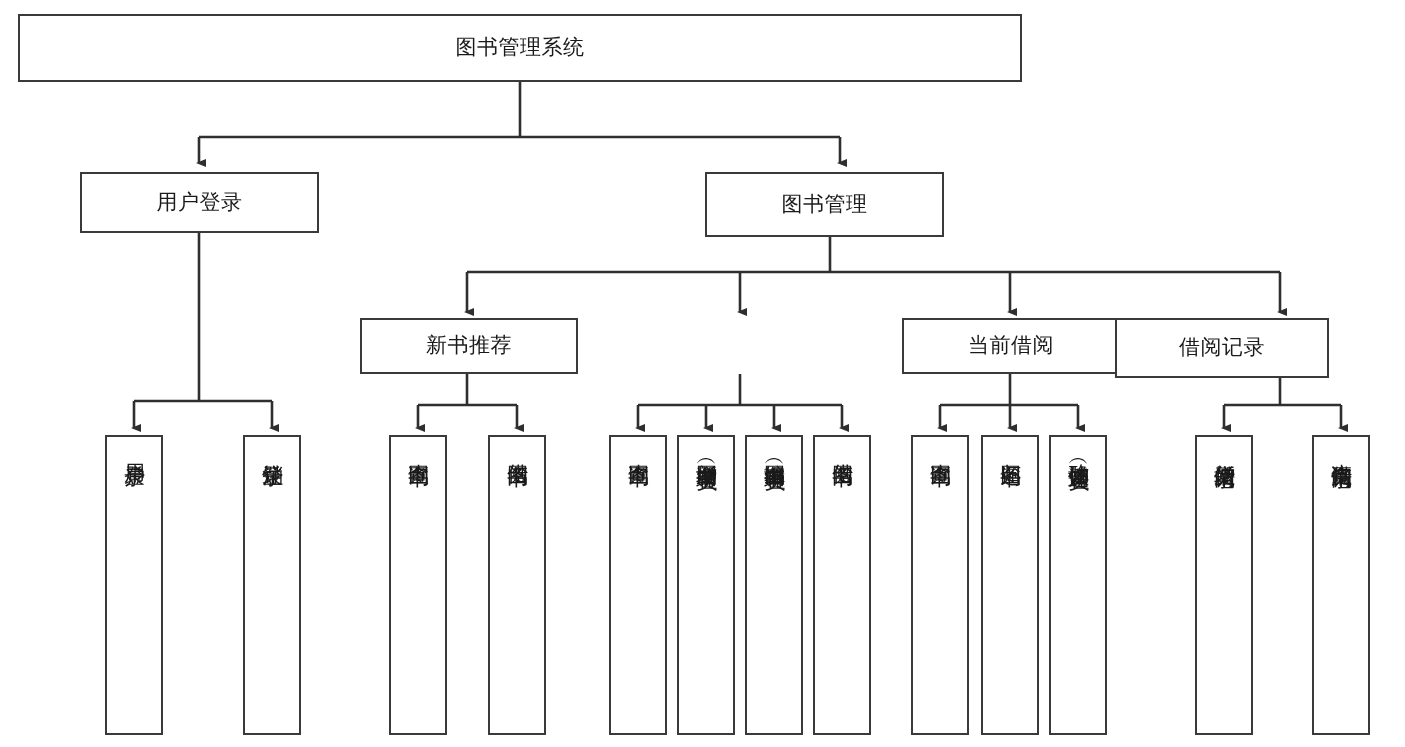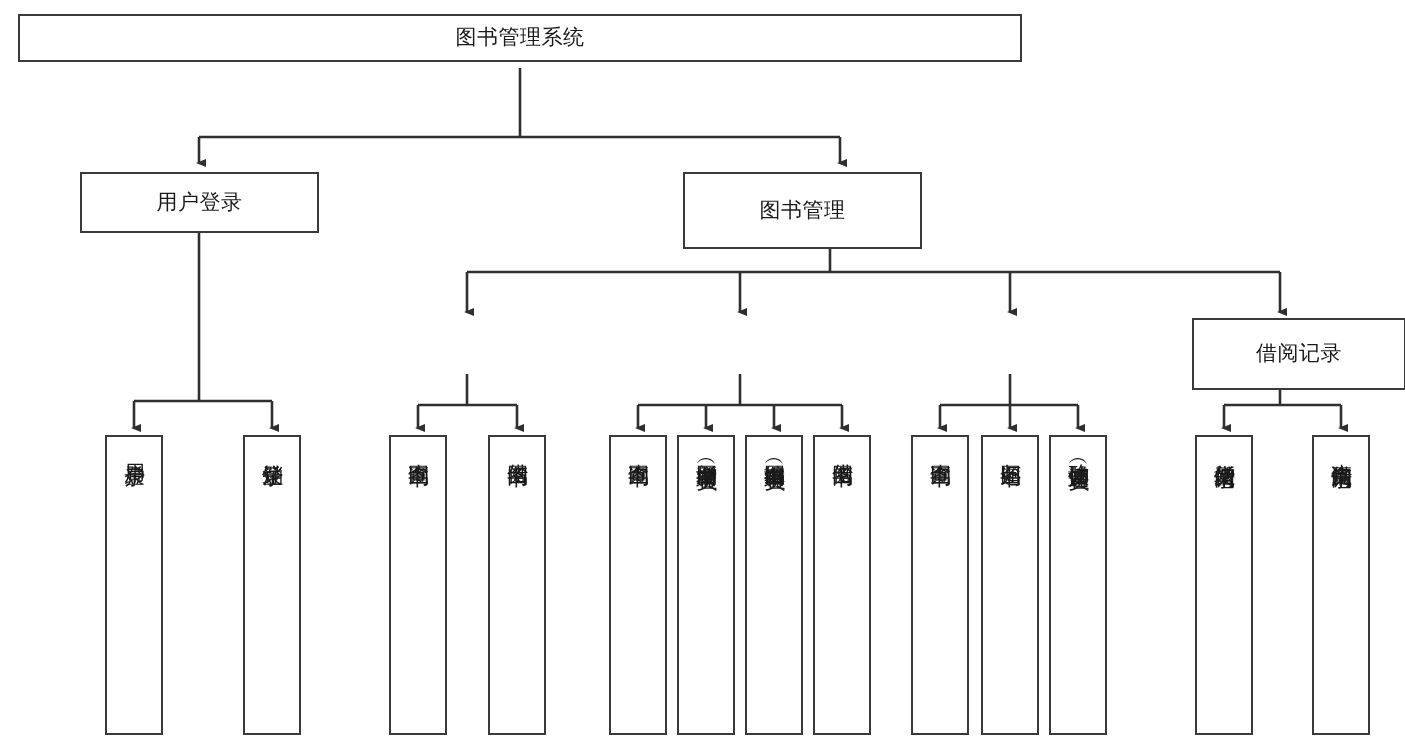--- a/index.html
+++ b/index.html
@@ -118,32 +118,38 @@
       <path d="M1010,405 L1010,428" marker-end="url(#arrow)"></path>
       <path d="M1078,405 L1078,428" marker-end="url(#arrow)"></path>
 
       <path d="M1280,374 L1280,405"></path>
       <path d="M1224,405 L1341,405"></path>
       <path d="M1224,405 L1224,428" marker-end="url(#arrow)"></path>
       <path d="M1341,405 L1341,428" marker-end="url(#arrow)"></path>
     </g>
   </svg>
 
-  <div class="node horiz" style="left:18px; top:14px; width:1004px; height:48px;">
+  <div class="node horiz" style="left:18px; top:14px; width:1004px; height:68px;">
     <span class="node-label">图书管理系统</span>
   </div>
 
   <div class="node horiz" style="left:80px; top:172px; width:239px; height:61px;">
     <span class="node-label">用户登录</span>
   </div>
-  <div class="node horiz" style="left:683px; top:172px; width:239px; height:77px;">
+  <div class="node horiz" style="left:705px; top:172px; width:239px; height:65px;">
     <span class="node-label">图书管理</span>
   </div>
 
-  <div class="node horiz" style="left:1192px; top:318px; width:214px; height:72px;justify-content:center;">
+  <div class="node horiz" style="left:360px; top:318px; width:218px; height:56px;">
+    <span class="node-label">新书推荐</span>
+  </div>
+  <div class="node horiz" style="left:902px; top:318px; width:218px; height:56px;">
+    <span class="node-label">当前借阅</span>
+  </div>
+  <div class="node horiz" style="left:1115px; top:318px; width:214px; height:60px;justify-content:center;">
     <span class="node-label">借阅记录</span>
   </div>
 
   <div class="node vert" style="left:105px; top:435px; width:58px; height:300px;">
     <span class="node-label">用户登录</span>
   </div>
   <div class="node vert" style="left:243px; top:435px; width:58px; height:300px;">
     <span class="node-label">注销登录</span>
   </div>
 

